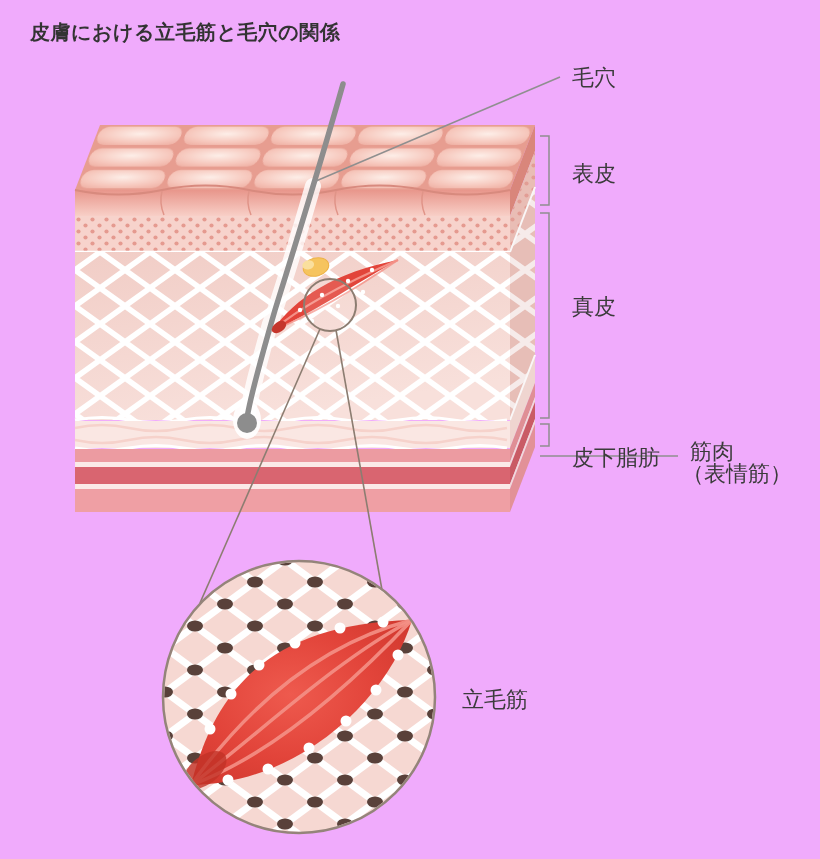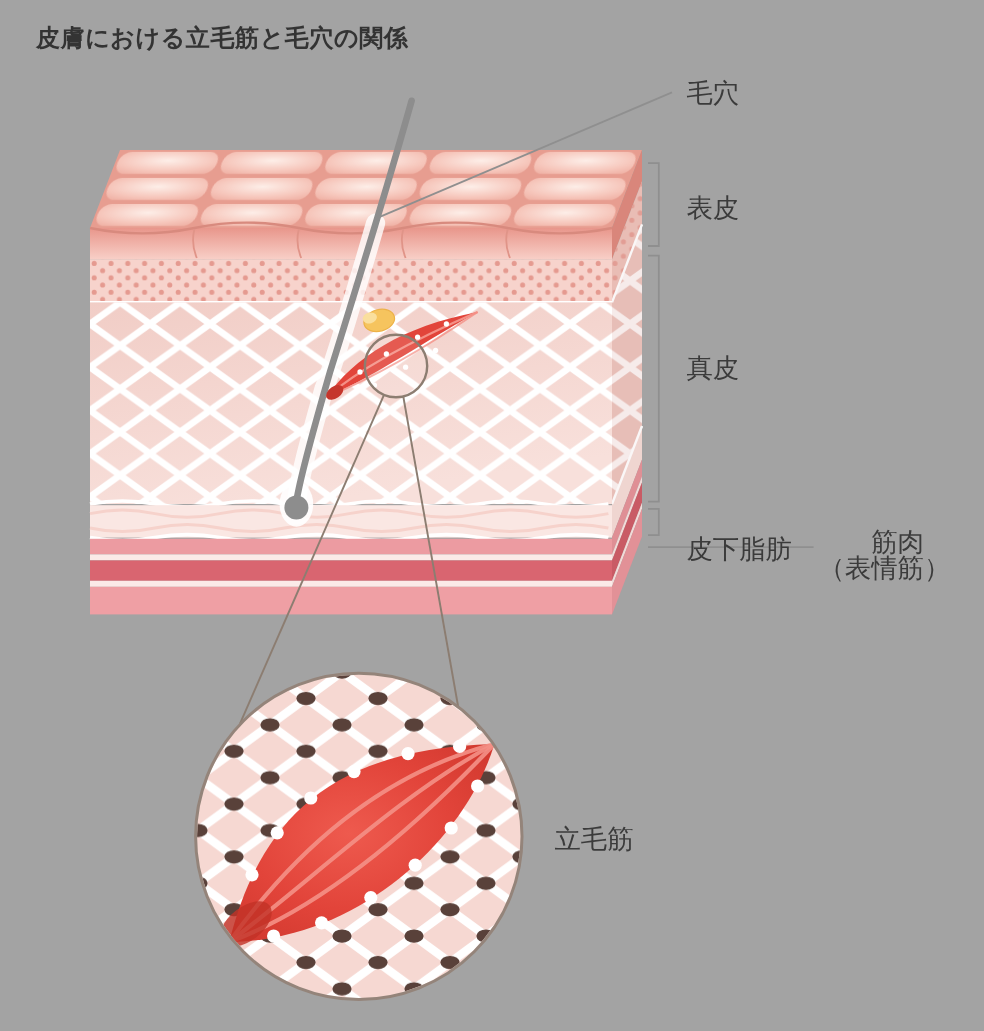--- a/index.html
+++ b/index.html
@@ -1,19 +1,19 @@
 <!DOCTYPE html>
 <html><head>
 <meta charset="utf-8">
 <style>
   html,body{margin:0;padding:0;background:#ffffff;}
   .stage{
     position:relative;
     width:820px;height:859px;
-    background:#a3a3a3;
+    background:#f0abfc;
     font-family:Liberation Serif, serif;
     overflow:hidden;
   }
   .stage svg{position:absolute;left:0;top:0;}
   .label{
     position:absolute;
     font-size:22px;
     color:#3b3b3b;
     white-space:nowrap;
     line-height:1.25;
@@ -211,19 +211,19 @@
 <div class="label title" style="left:30px; top:20px;">皮膚における立毛筋と毛穴の関係</div>
 
 <div class="label" style="left:572px; top:64px;">毛穴</div>
 
 <div class="label" style="left:572px; top:160px;text-align:center;">表皮</div>
 
 <div class="label" style="left:572px; top:293px;">真皮</div>
 
 <div class="label" style="left:572px; top:444px;">皮下脂肪</div>
 
-<div class="label" style="left:690px; top:438px;margin-left:36px;">筋肉</div>
+<div class="label" style="left:690px; top:438px;">筋肉</div>
 
 <div class="label" style="left:682px; top:460px;">（表情筋）</div>
 
 <div class="label" style="left:462px; top:686px;">立毛筋</div>
 
 </div>
 
 </body></html>

